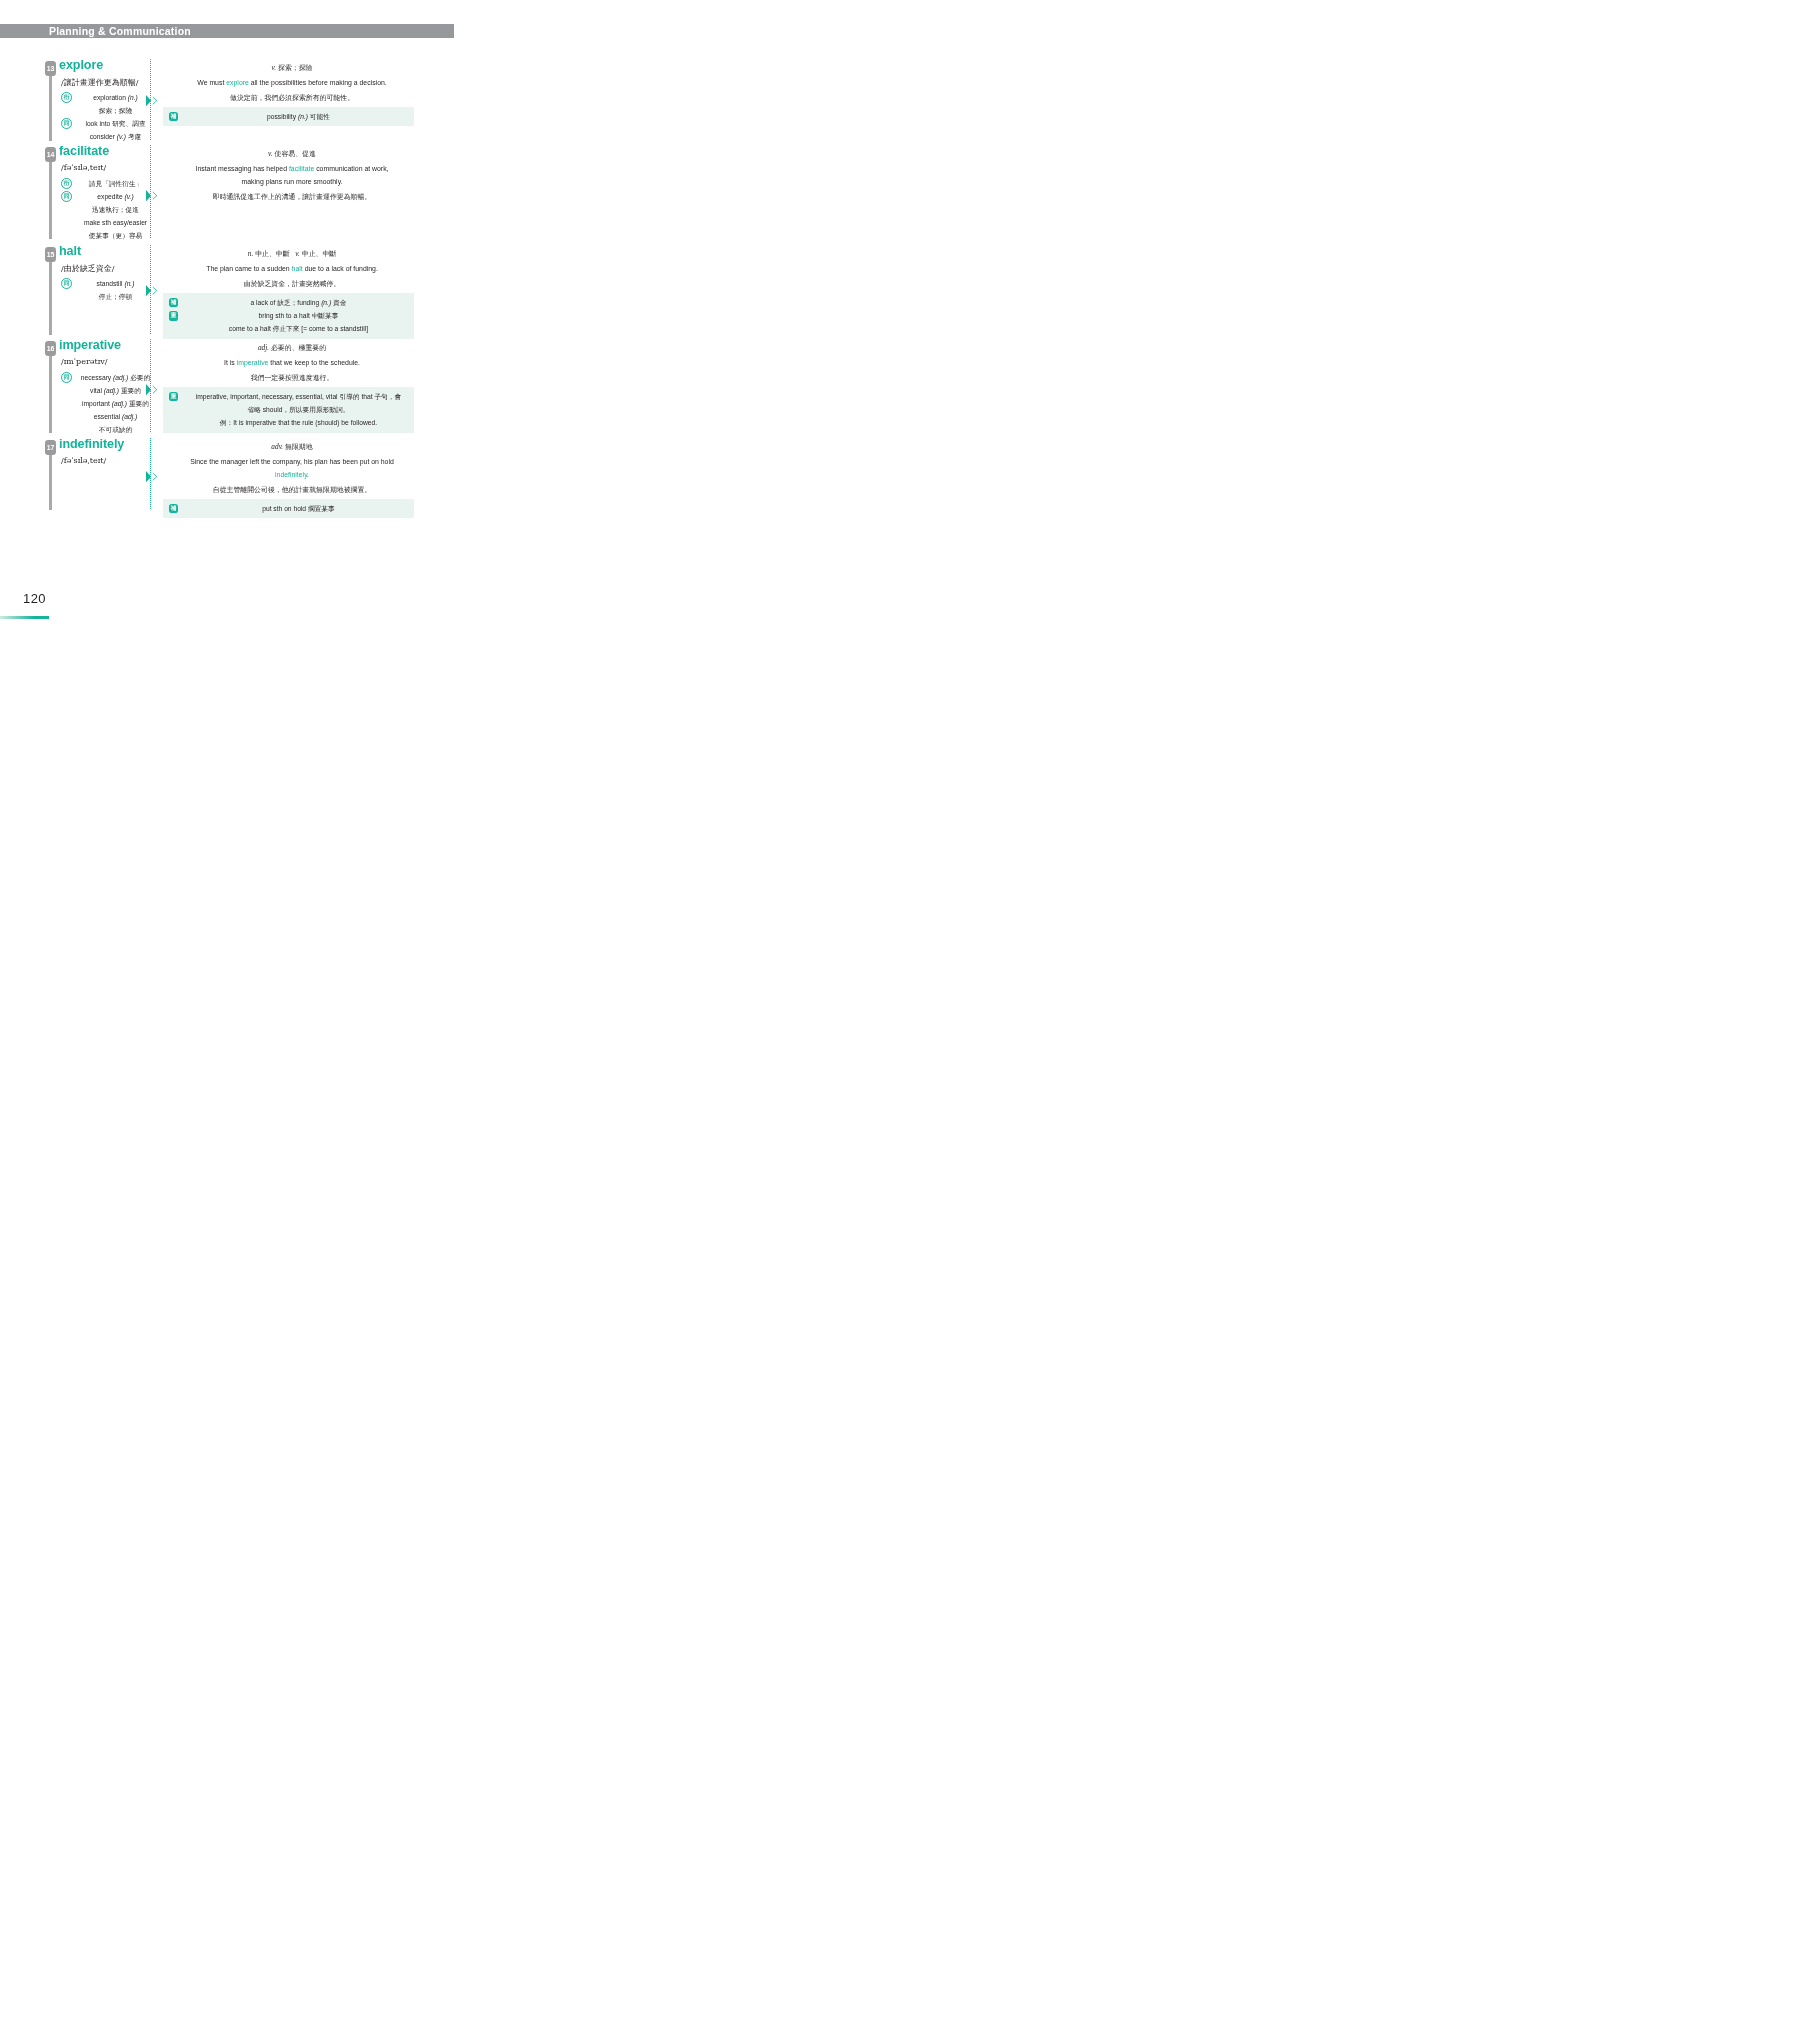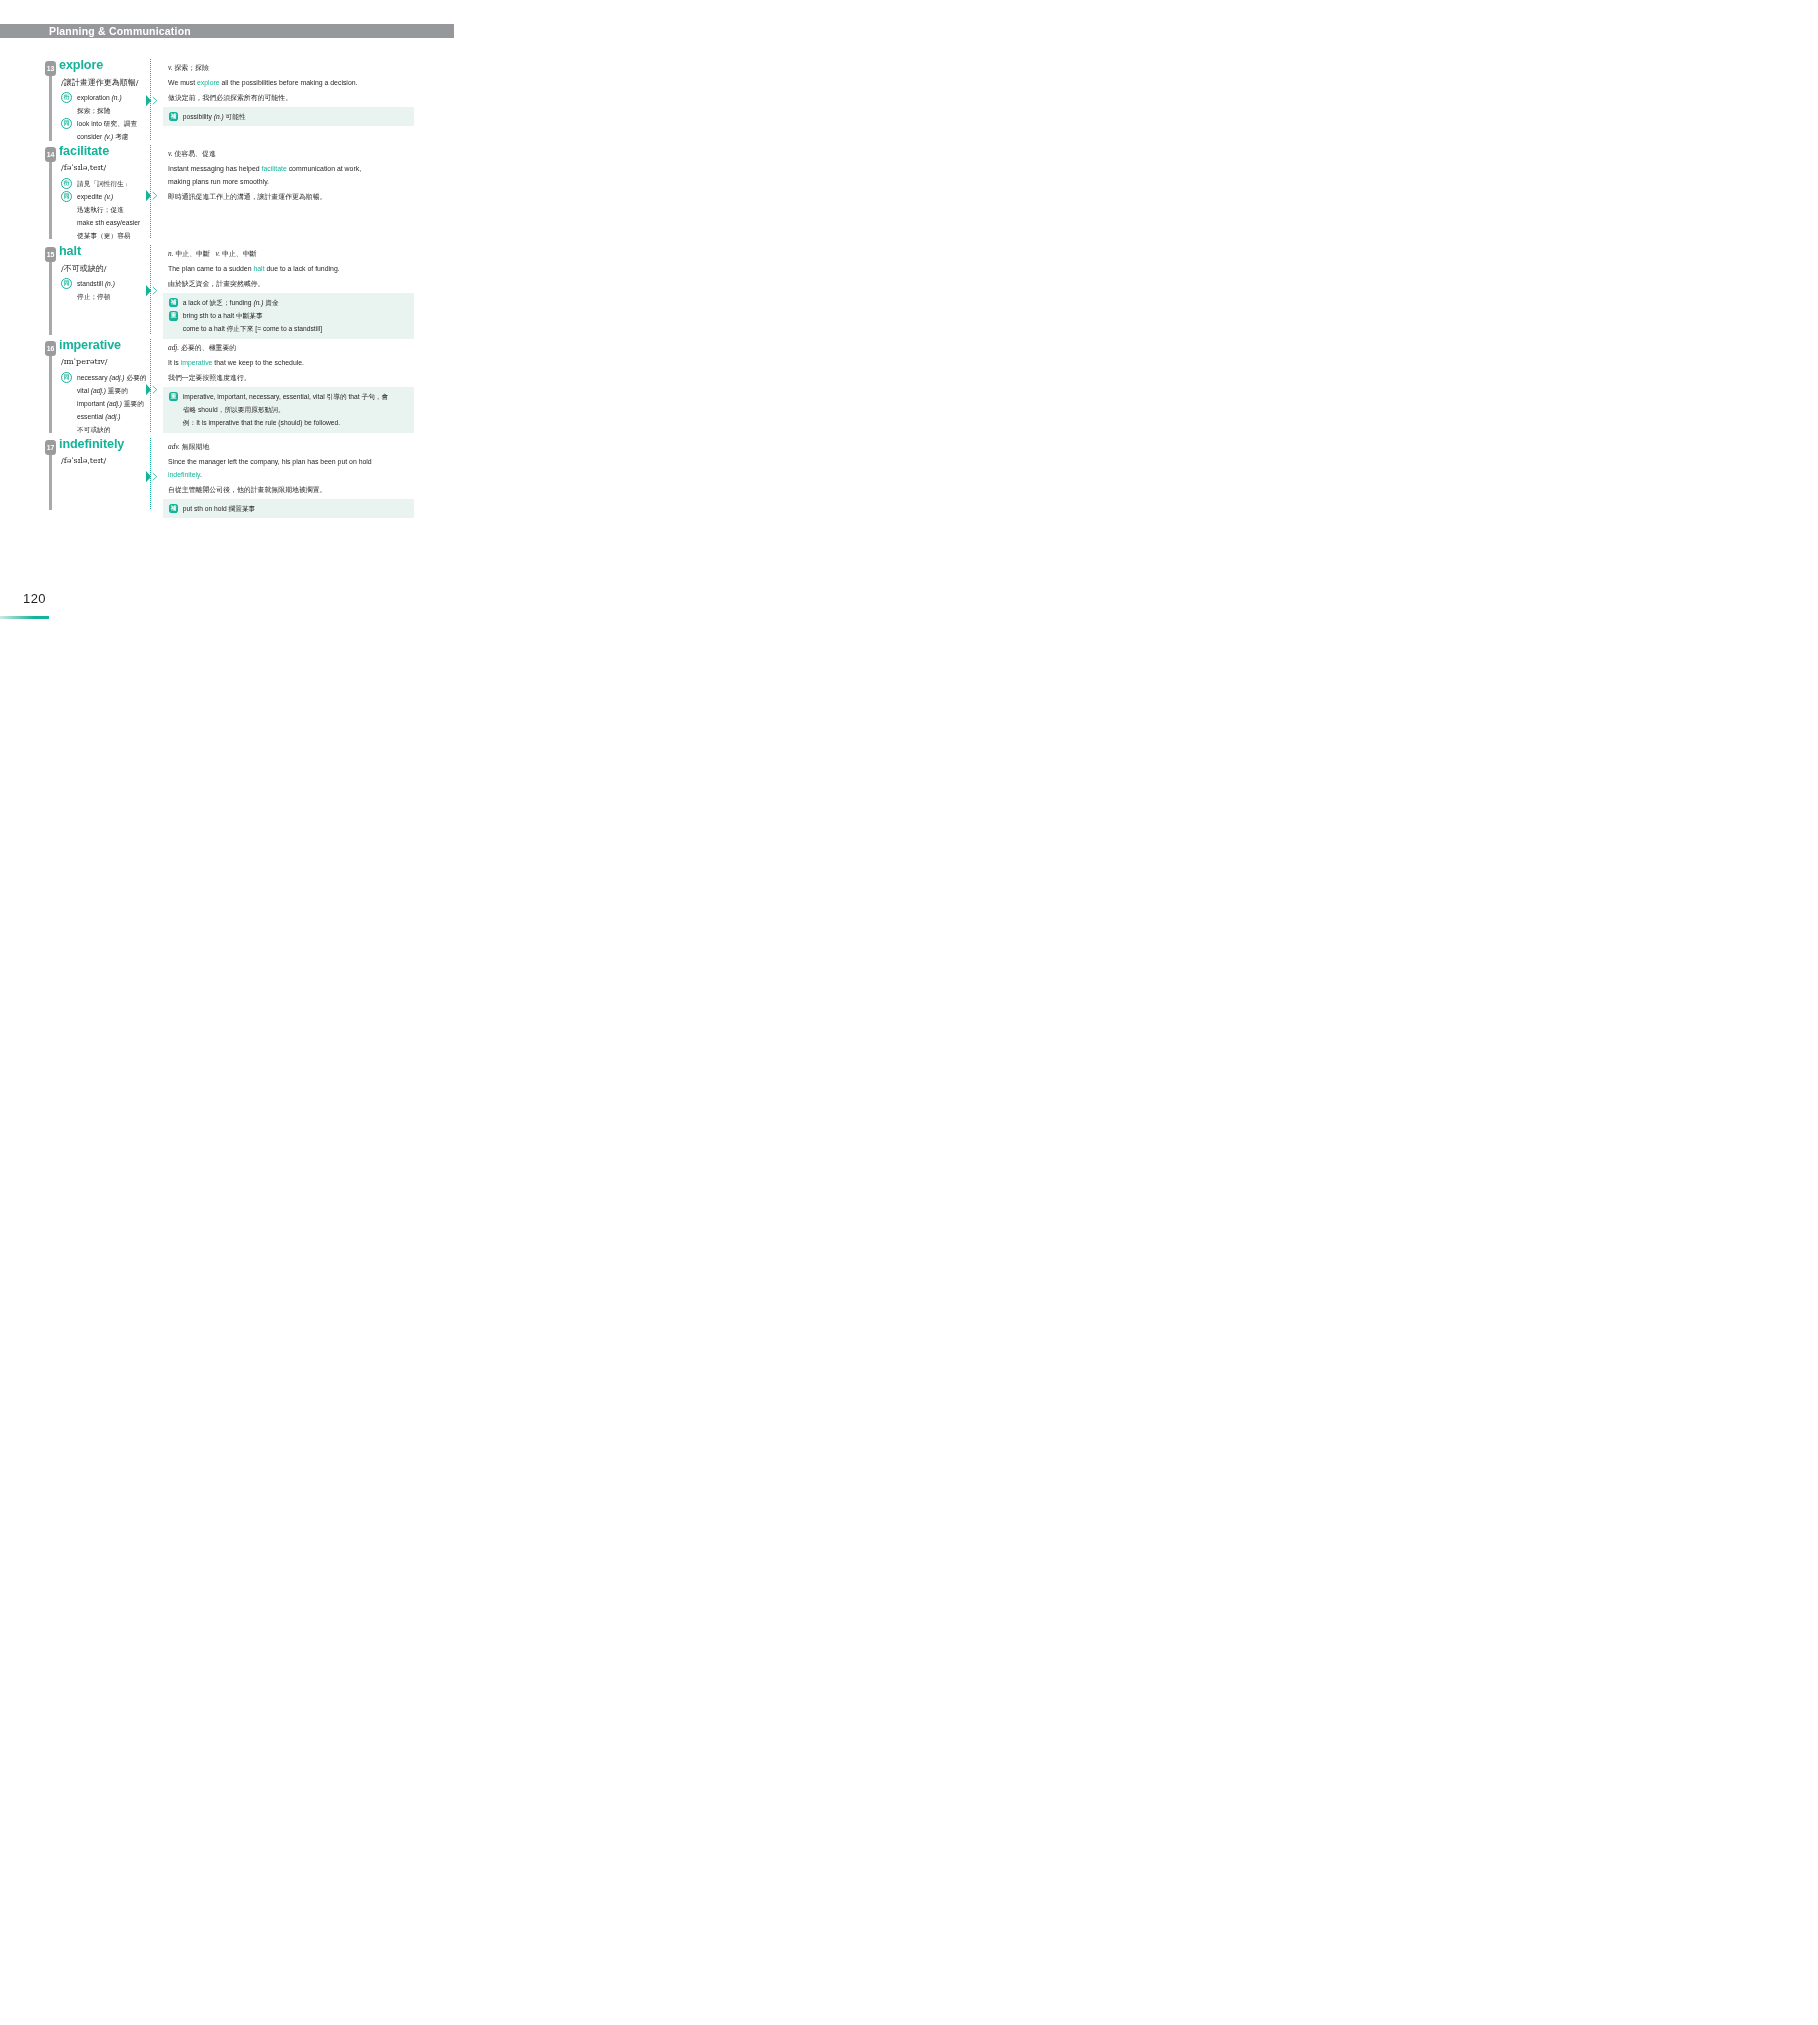--- a/index.html
+++ b/index.html
@@ -13,21 +13,21 @@
   html,body{margin:0;padding:0;background:#ffffff;}
   body{font-family:"Liberation Sans", sans-serif;color:var(--ink);}
   #page{position:relative;width:454px;height:622px;background:#fff;overflow:hidden;}
 
   
   .hdr-bar{position:absolute;left:0;top:23.5px;width:454px;height:14.6px;background:var(--hdrgray);}
   .hdr-title{position:absolute;left:32px;top:0;height:14.6px;line-height:14.6px;
     color:#fff;font-size:10.5px;font-weight:bold;letter-spacing:0.2px;margin-left:17px;}
 
   
-  .entry{position:absolute;left:0;width:454px;}
+  .entry{position:absolute;left:0;width:454px;text-align:center;}
   .badge{position:absolute;left:45px;top:2.4px;width:11px;height:14.6px;border-radius:3.2px;
     background:var(--badgegray);display:flex;align-items:center;justify-content:center;
     color:#fff;font-size:6.9px;font-weight:bold;}
   .spine{position:absolute;left:49px;width:2.8px;background:var(--spinegray);}
   .word{position:absolute;left:59px;top:-2.4px;margin:0;font-size:12.6px;line-height:16px;
     font-weight:bold;color:var(--teal);letter-spacing:-0.1px;}
   .phonetic{position:absolute;left:61px;top:18px;font-family:"DejaVu Serif", serif;
     font-size:8px;color:var(--ink);}
   .items{position:absolute;left:61px;top:32px;width:93px;}
   .li{position:relative;padding-left:16px;line-height:13px;font-size:6.7px;white-space:nowrap;}
@@ -146,21 +146,21 @@
       <div class="zh">即時通訊促進工作上的溝通，讓計畫運作更為順暢。</div>
     </div>
   </section>
 
   <section class="entry" style="top:245px;height:90px">
     <div class="spine" style="top:17px;height:73px"></div>
     <div class="badge">
         <span>15</span>
       </div>
     <h2 class="word">halt</h2>
-    <div class="phonetic">/不可或缺的/</div>
+    <div class="phonetic">/由於缺乏資金/</div>
     <div class="items">
       <div class="li">
         <span class="ring">同</span>
         <span>standstill </span><i>(n.)</i>
       </div>
       <div class="li"><span>停止；停頓</span></div>
     </div>
     <div class="sep" style="height:90px"></div>
     <div class="arrow" style="top:40px">
       <svg width="12" height="11.3" viewBox="0 0 30 28">

